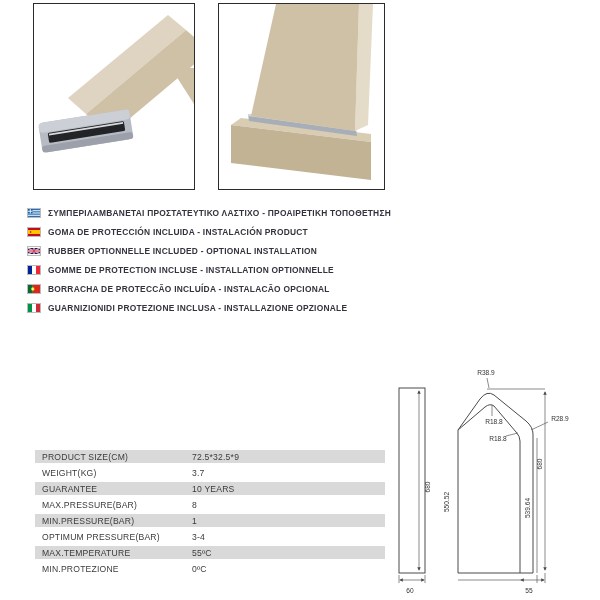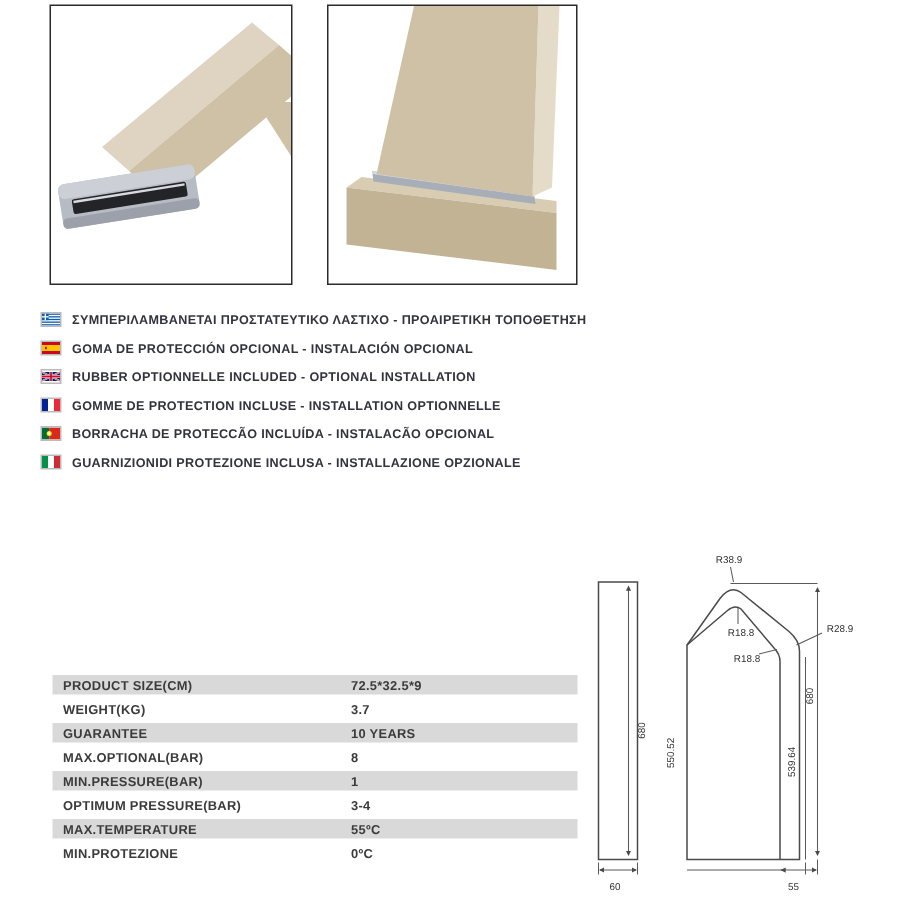--- a/index.html
+++ b/index.html
@@ -9,24 +9,24 @@
   .photo1{left:33px;top:3px;width:160px;height:185px;}
   .photo2{left:218px;top:3px;width:165px;height:185px;}
   .photo svg{display:block;width:100%;height:100%;}
   .notes{position:absolute;left:27px;top:203px;}
   .note-row{display:flex;align-items:center;height:19px;white-space:nowrap;
             font-weight:bold;font-size:8.4px;letter-spacing:0.25px;color:#32333d;}
   .flag{width:14px;height:10px;margin-right:7px;flex:none;border:0.5px solid #bbb;box-sizing:border-box;}
   .flag svg{display:block;width:100%;height:100%;}
   .spec{position:absolute;left:35px;top:450px;width:350px;}
   .spec-row{display:flex;align-items:center;height:13px;margin-bottom:3px;
-            font-weight:bold;font-size:8.6px;color:#3b3b3b;letter-spacing:0.2px;white-space:nowrap;}
+            font-weight:normal;font-size:8.6px;color:#3b3b3b;letter-spacing:0.2px;white-space:nowrap;}
   .spec-row.shaded{background:#d9d9d9;}
   .spec-label{width:150px;padding-left:7px;flex:none;}
-  .spec-value{flex:1;margin-left:42px;}
+  .spec-value{flex:1;}
   .drawing{position:absolute;left:388px;top:352px;width:212px;height:248px;}
   .drawing svg{display:block;width:100%;height:100%;}
   .dwg-line{stroke:#4a4a4a;stroke-width:1;fill:none;}
   .dwg-thin{stroke:#5a5a5a;stroke-width:0.7;fill:none;}
   .dwg-txt{font-family:"Liberation Sans",sans-serif;font-size:6.6px;fill:#333;}
 </style>
 </head>
 <body>
 
 <div class="canvas">
@@ -74,21 +74,21 @@
       <span>ΣΥΜΠΕΡΙΛΑΜΒΑΝΕΤΑΙ ΠΡΟΣΤΑΤΕΥΤΙΚΟ ΛΑΣΤΙΧΟ - ΠΡΟΑΙΡΕΤΙΚΗ ΤΟΠΟΘΕΤΗΣΗ</span>
     </div>
     <div class="note-row">
       <span class="flag">
         <svg viewBox="0 0 3 2">
             <rect width="3" height="2" fill="#c60b1e"></rect>
             <rect y="0.5" width="3" height="1" fill="#ffc400"></rect>
             <rect x="0.5" y="0.8" width="0.3" height="0.4" fill="#c60b1e"></rect>
           </svg>
       </span>
-      <span>GOMA DE PROTECCIÓN OPCIONAL - INSTALACIÓN OPCIONAL</span>
+      <span>GOMA DE PROTECCIÓN INCLUIDA - INSTALACIÓN PRODUCT</span>
     </div>
     <div class="note-row">
       <span class="flag">
         <svg viewBox="0 0 60 30">
             <rect width="60" height="30" fill="#012169"></rect>
             <path d="M0,0 60,30 M60,0 0,30" stroke="#fff" stroke-width="6"></path>
             <path d="M0,0 60,30 M60,0 0,30" stroke="#c8102e" stroke-width="2.4"></path>
             <path d="M30,0 V30 M0,15 H60" stroke="#fff" stroke-width="10"></path>
             <path d="M30,0 V30 M0,15 H60" stroke="#c8102e" stroke-width="6"></path>
           </svg>
@@ -135,21 +135,21 @@
     </div>
     <div class="spec-row">
       <span class="spec-label">WEIGHT(KG)</span>
       <span class="spec-value">3.7</span>
     </div>
     <div class="spec-row shaded">
       <span class="spec-label">GUARANTEE</span>
       <span class="spec-value">10 YEARS</span>
     </div>
     <div class="spec-row">
-      <span class="spec-label">MAX.OPTIONAL(BAR)</span>
+      <span class="spec-label">MAX.PRESSURE(BAR)</span>
       <span class="spec-value">8</span>
     </div>
     <div class="spec-row shaded">
       <span class="spec-label">MIN.PRESSURE(BAR)</span>
       <span class="spec-value">1</span>
     </div>
     <div class="spec-row">
       <span class="spec-label">OPTIMUM PRESSURE(BAR)</span>
       <span class="spec-value">3-4</span>
     </div>

